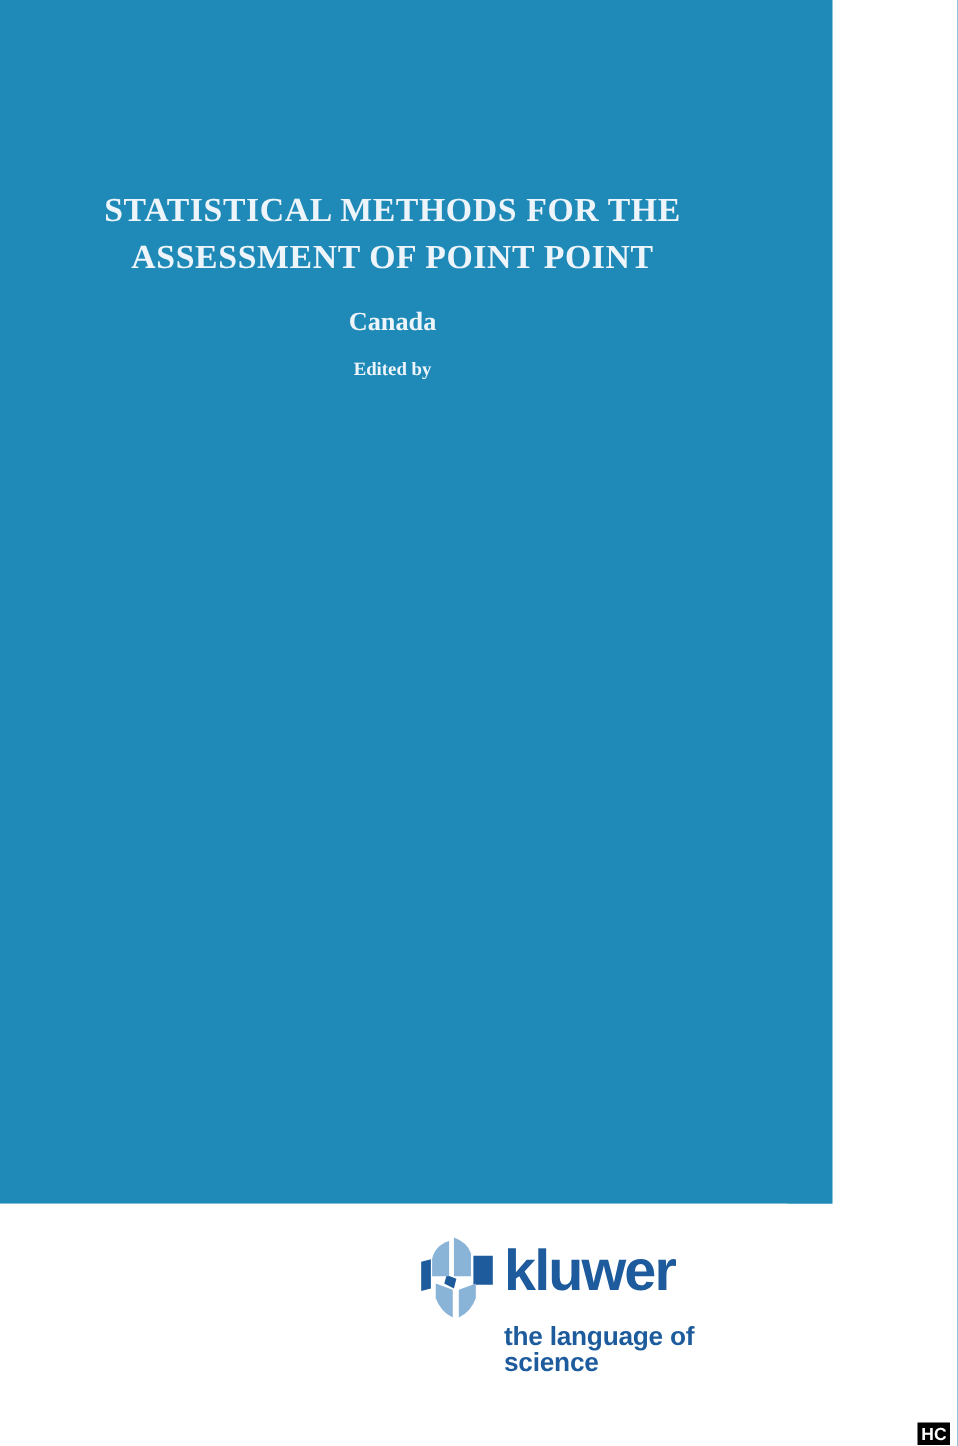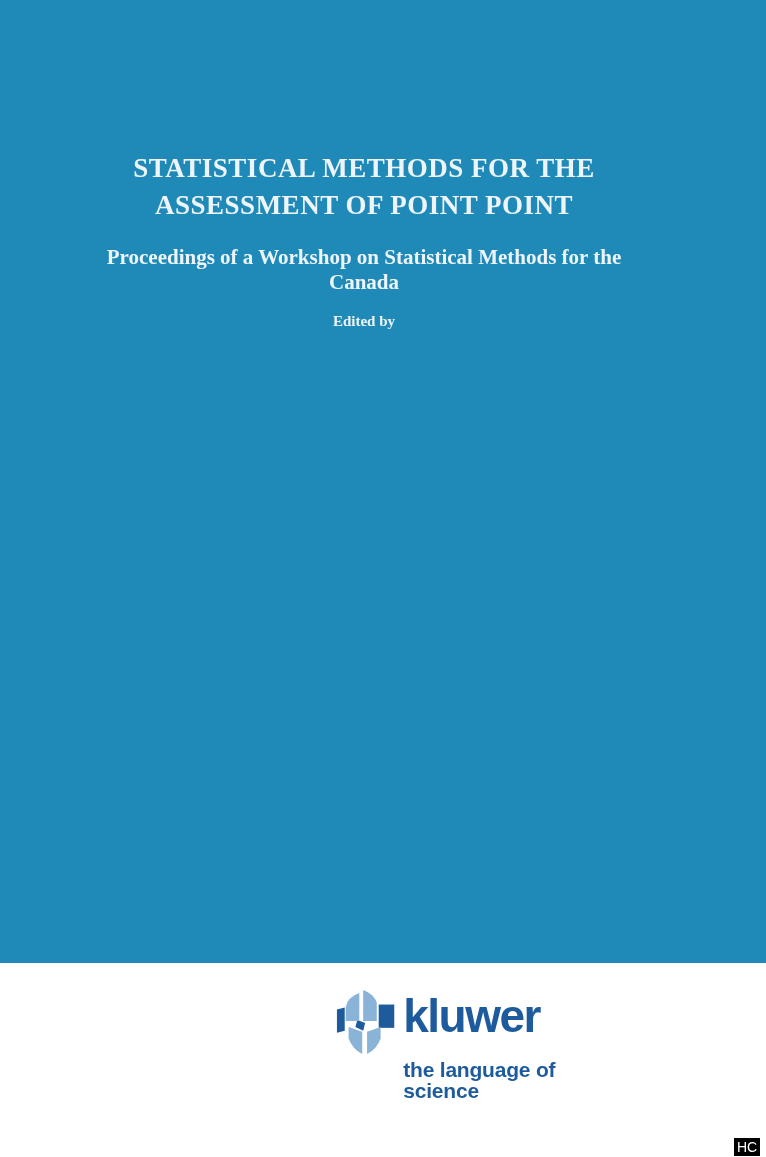--- a/index.html
+++ b/index.html
@@ -5,55 +5,54 @@
   :root{
     --cover-bg:#1f8ab8; --cover-text:#eef5fa; --brand-dark:#1d5b9c;
     --brand-light:#8ab3d8; --badge-bg:#000000; --badge-text:#ffffff; --page-bg:#ffffff;
   }
   *{margin:0;padding:0;box-sizing:border-box;}
   html,body{width:766px;height:1157px;}
   body{background:var(--page-bg);overflow:hidden;position:relative;
        font-family:"Liberation Sans","DejaVu Sans",sans-serif;}
 
   
-  .cover{width:766px;height:963px;background:var(--cover-bg);}
+  .cover{width:666px;height:963px;background:var(--cover-bg);}
   .cover-text{padding:150px 58px 0 20px;text-align:center;color:var(--cover-text);
               font-family:"Liberation Serif","DejaVu Serif",serif;font-weight:bold;}
   .title{font-size:27px;line-height:37px;letter-spacing:.5px;font-weight:bold;}
   .title span{display:block;}
   .subtitle{font-size:21px;line-height:25px;margin-top:21px;font-weight:bold;}
   .subtitle span{display:block;}
   .edited-by{font-size:15px;line-height:18px;margin-top:17px;font-weight:bold;}
   .editor{font-size:20px;line-height:24px;margin-top:25px;letter-spacing:1px;font-weight:bold;}
 
   
   .footer{position:relative;width:630px;height:194px;background:var(--page-bg);padding-left:14px;}
   .brand{position:absolute;left:335px;top:24px;display:flex;align-items:flex-start;}
   .brand svg{width:62px;height:72px;display:block;}
   .lt{fill:var(--brand-light);} .dk{fill:var(--brand-dark);}
   .brand-text{margin-left:8px;}
   .brand-name{font-weight:bold;font-size:46px;line-height:46px;margin-top:6px;
               letter-spacing:-1.5px;color:var(--brand-dark);}
   .brand-tagline{font-weight:bold;font-size:21px;line-height:21px;margin-top:20px;
                  letter-spacing:-.2px;color:var(--brand-dark);}
   .hc-badge{position:absolute;left:734px;top:175px;background:var(--badge-bg);
-            color:var(--badge-text);font-weight:normal;font-size:14px;line-height:18px;
+            color:var(--badge-text);font-weight:bold;font-size:14px;line-height:18px;
             padding:0 3px;}
 </style>
 </head>
 <body>
 
 <div class="cover">
   <div class="cover-text">
     <h1 class="title">
       <span>STATISTICAL METHODS FOR THE</span>
       <span>ASSESSMENT OF POINT POINT</span>
     </h1>
     <p class="subtitle">
-      <span>Proceedings of a Workshop on Statistical Methods for the</span>
       <span>Canada</span>
     </p>
     <p class="edited-by">Edited by</p>
   </div>
 </div>
 
 <div class="footer">
   <div class="brand">
     <svg viewBox="0 0 62 72" xmlns="http://www.w3.org/2000/svg" aria-hidden="true">
       <polygon class="dk" points="2,22 10,20 10,44 2,46"></polygon>

